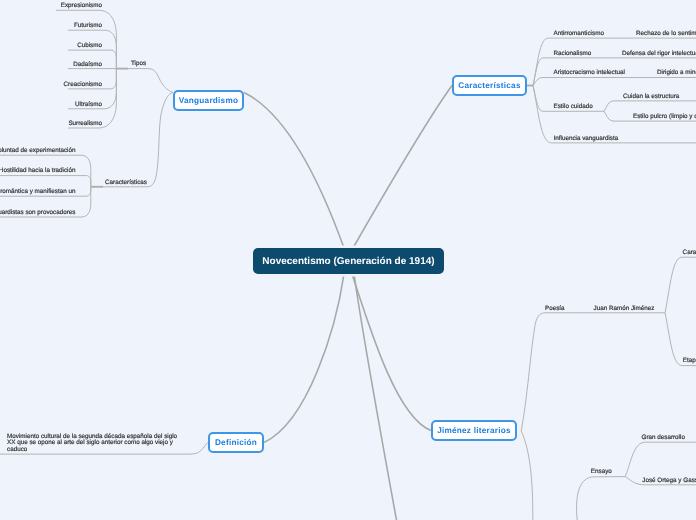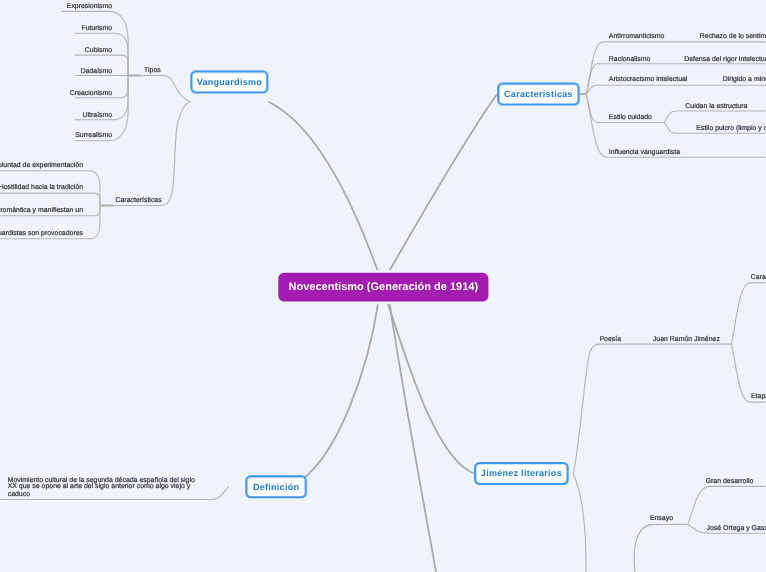--- a/index.html
+++ b/index.html
@@ -6,21 +6,21 @@
 html,body{margin:0;padding:0;}
 body{width:696px;height:520px;background:#eff3fb;overflow:hidden;
      font-family:"Liberation Sans",sans-serif;
      -webkit-font-smoothing:antialiased;text-rendering:geometricPrecision;}
 #stage{position:relative;width:696px;height:520px;background:#eff3fb;}
 svg#links{position:absolute;left:0;top:0;width:696px;height:520px;}
 svg#links path{fill:none;stroke:#b4b4b4;stroke-width:1;}
 svg#links path.hub{stroke:#b0aeab;stroke-width:1.9;}
 svg#links path.trunk{stroke:#a8a8a8;stroke-width:1.6;}
 .node{position:absolute;box-sizing:border-box;}
-#root-node{background:#a21caf;color:#fff;border-radius:5px;font-weight:bold;font-size:10px;
+#root-node{background:#0c4a6e;color:#fff;border-radius:5px;font-weight:bold;font-size:10px;
   display:flex;align-items:center;justify-content:center;box-shadow:0 0 0 2.5px #eff3fb;
   -webkit-font-smoothing:antialiased;}
 #root-node span,.branch span{will-change:opacity;}
 .branch{background:#fff;border:2px solid #3d96e8;border-radius:5px;color:#1a7ee0;
   font-weight:bold;font-size:8.2px;letter-spacing:0.25px;display:flex;align-items:center;justify-content:center;
   -webkit-font-smoothing:antialiased;will-change:opacity;}
 .leaf{position:absolute;color:#2f2f31;font-size:6.3px;white-space:nowrap;line-height:8px;
   -webkit-font-smoothing:antialiased;will-change:opacity;
   -webkit-text-stroke:0.18px #2f2f31;}
 .leaf.right{text-align:right;}
@@ -64,30 +64,30 @@
   <path d="M 665.0,312.8 C 670.1,287.8 672.1,257.2 682.0,257.2 L 700.0,257.2"></path>
   <path d="M 665.0,312.8 C 670.1,336.6 672.1,365.6 682.0,365.6 L 700.0,365.6"></path>
   <path d="M 577.2,520 C 575,498 578,479 592,476.9 L 625.3,476.6"></path>
   <path d="M 625.3,476.6 C 631.3,461.1 633.7,442.2 645.3,442.2 L 700.0,442.2"></path>
   <path d="M 625.3,476.6 C 631.3,480.3 633.7,484.8 645.3,484.8 L 700.0,484.8"></path>
   <path d="M -60,454.1 L 189,454.1 C 198,454.1 200,452 204,447 C 206,444.5 207,442.8 208,442.5"></path>
 </svg>
 <div id="root-node" class="node" style="left:253px;top:248px;width:191px;height:26px;">
       <span>Novecentismo (Generación de 1914)</span>
     </div>
-<div class="node branch" style="left:173px;top:64px;width:71px;height:21px;">
+<div class="node branch" style="left:173px;top:90px;width:71px;height:21px;">
       <span>Vanguardismo</span>
     </div>
 <div class="node branch" style="left:452px;top:75px;width:75px;height:21px;">
       <span>Características</span>
     </div>
 <div class="node branch" style="left:431px;top:420px;width:86px;height:21px;">
       <span>Jiménez literarios</span>
     </div>
-<div class="node branch" style="left:223px;top:432px;width:56px;height:21px;text-align:right;">
+<div class="node branch" style="left:208px;top:432px;width:56px;height:21px;text-align:right;">
       <span>Definición</span>
     </div>
 <div class="leaf right" style="left:-198px;width:300px;top:2.1px;">Expresionismo</div>
 <div class="leaf right" style="left:-198px;width:300px;top:22.0px;">Futurismo</div>
 <div class="leaf right" style="left:-198px;width:300px;top:41.9px;">Cubismo</div>
 <div class="leaf right" style="left:-198px;width:300px;top:60.8px;">Dadaísmo</div>
 <div class="leaf right" style="left:-198px;width:300px;top:80.7px;">Creacionismo</div>
 <div class="leaf right" style="left:-198px;width:300px;top:100.6px;">Ultraísmo</div>
 <div class="leaf right" style="left:-198px;width:300px;top:119.8px;">Surrealismo</div>
 <div class="leaf" style="left:131px;top:60.4px;">Tipos</div>

